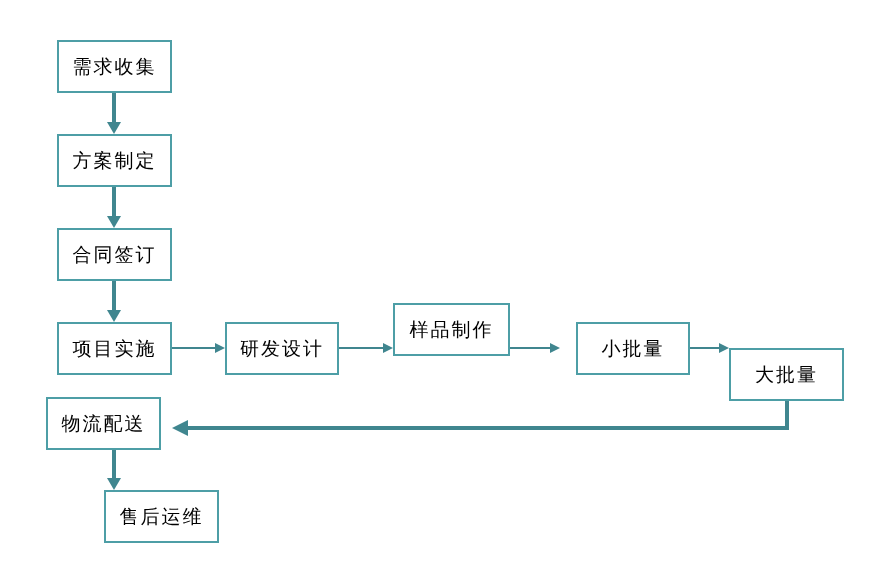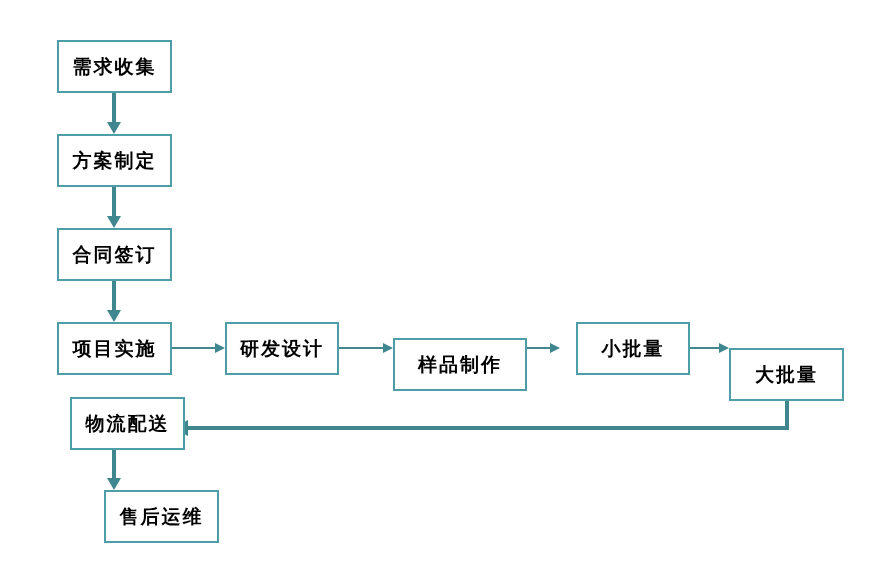--- a/index.html
+++ b/index.html
@@ -32,35 +32,35 @@
   .node {
     position: absolute;
     width: 115px;
     height: 53px;
     box-sizing: border-box;
     background: var(--boxfill, #ffffff);
     border: 2px solid var(--border, #4d9ea6);
     display: flex;
     align-items: center;
     justify-content: center;
-    font-weight: bold;
+    font-weight: normal;
     font-size: 19px;
     letter-spacing: 2px;
     color: var(--text, #000000);
     white-space: nowrap;
   }
   .n1  { left: 57px;  top: 40px;  }
   .n2  { left: 57px;  top: 134px; }
   .n3  { left: 57px;  top: 228px; }
   .n4  { left: 57px;  top: 322px; }
   .n5  { left: 225px; top: 322px; width: 114px; }
-  .n6  { left: 393px; top: 338px; width: 134px; }
+  .n6  { left: 393px; top: 303px; width: 117px; }
   .n7  { left: 576px; top: 322px; width: 114px; }
   .n8  { left: 729px; top: 322px; margin-top: 26px; }
-  .n9  { left: 70px;  top: 397px; }
+  .n9  { left: 46px;  top: 397px; }
   .n10 { left: 57px;  top: 490px; margin-left: 47px; }
 </style>
 </head>
 <body>
 
 <div class="canvas" style="--border: #4d9ea6; --boxfill: #ffffff; --arrow: #40868f; --text: #000000; --bg: #ffffff;">
 
   <svg class="edges" width="871" height="566" viewBox="0 0 871 566" xmlns="http://www.w3.org/2000/svg">
 
     <g>

